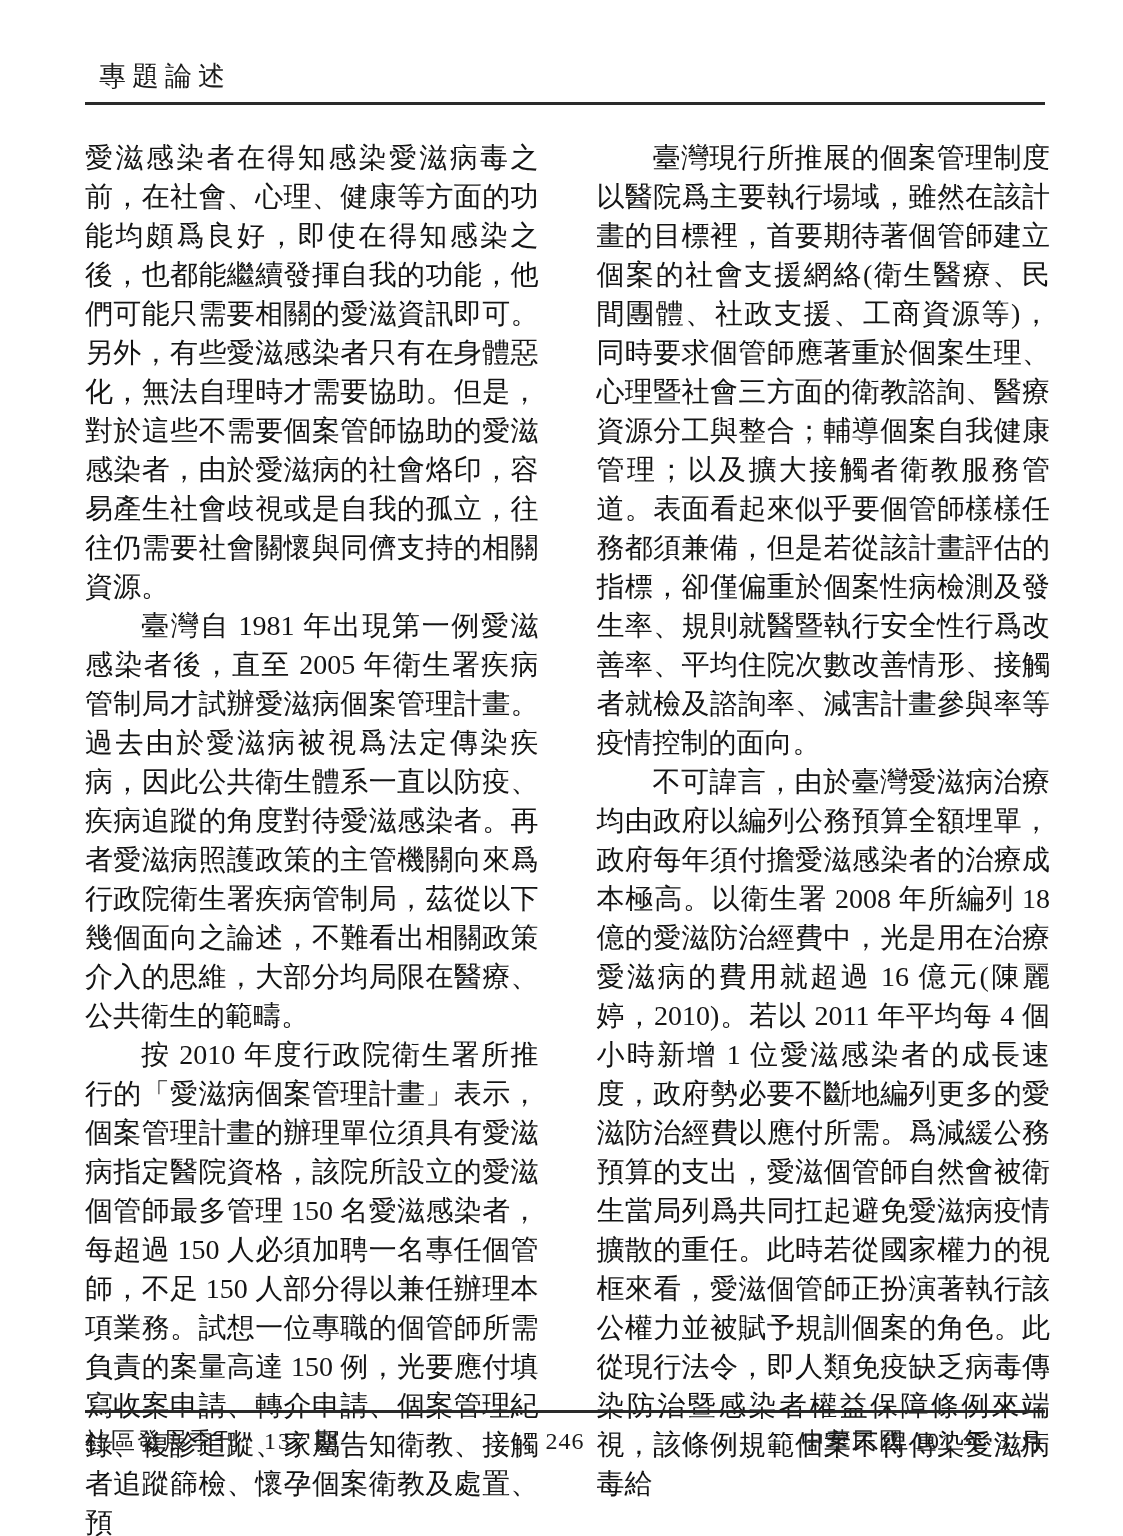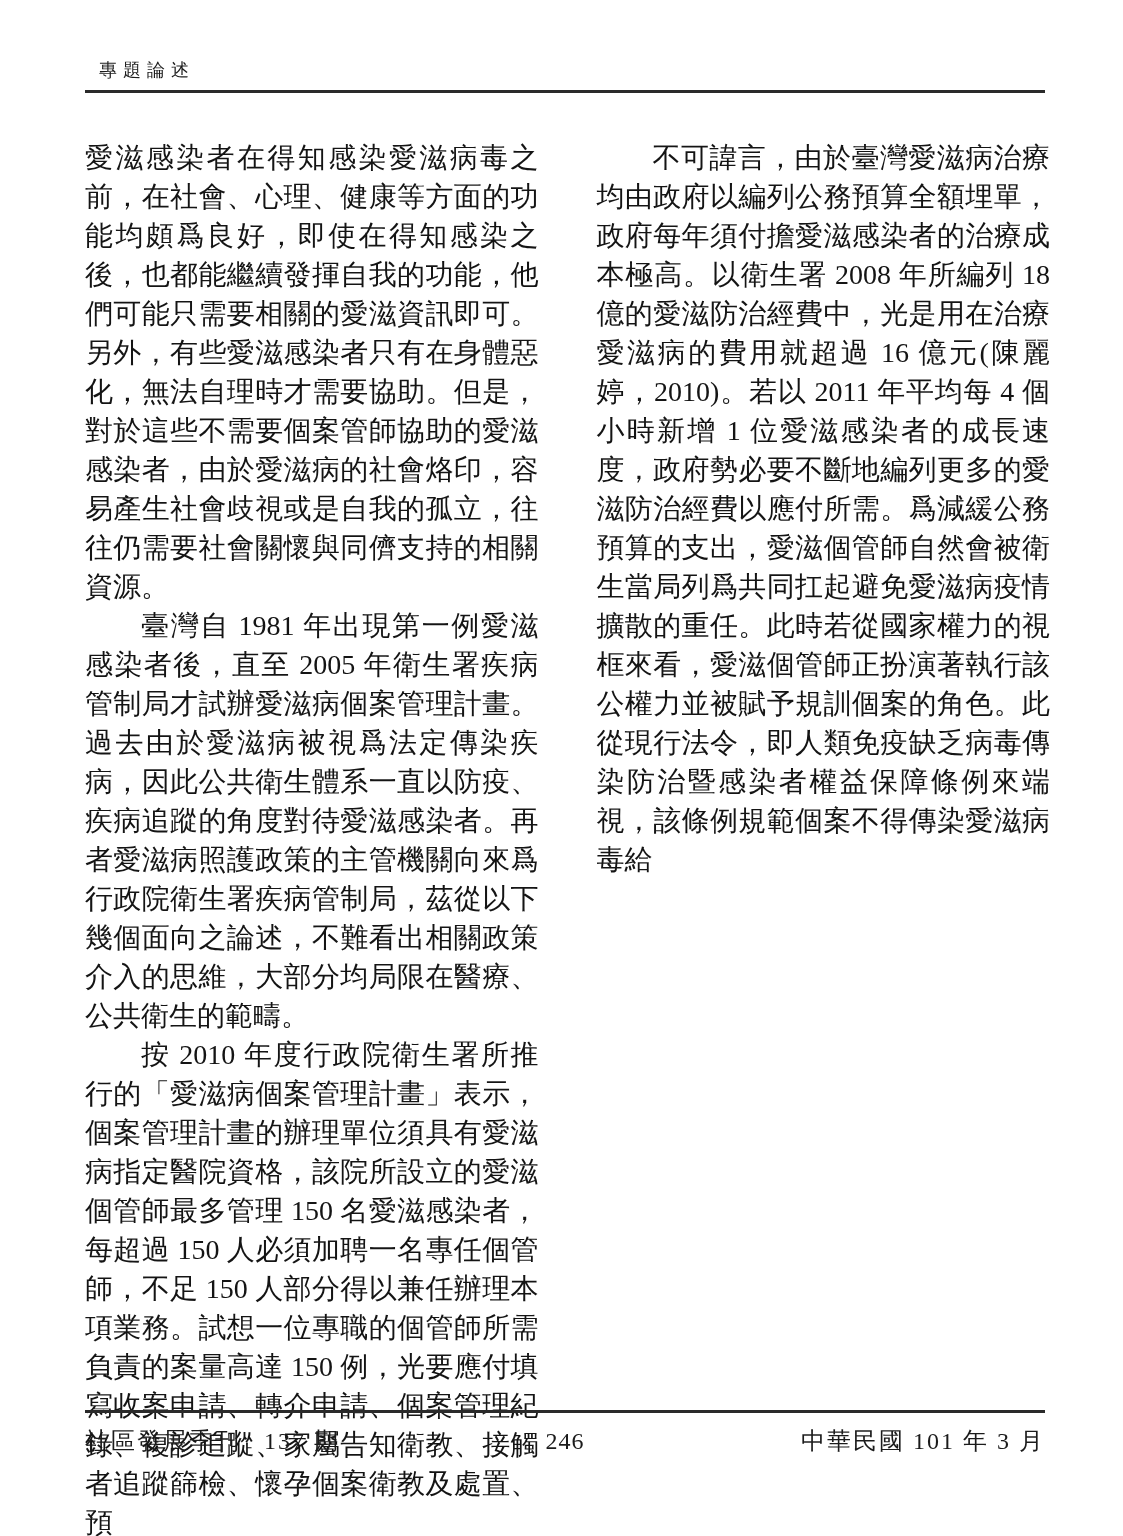--- a/index.html
+++ b/index.html
@@ -22,21 +22,21 @@
     position: absolute;
     left: 85px;
     right: 78px;
     top: 58px;
     border-bottom: 3px solid #2a2a2a;
     padding-bottom: 8px;
   }
   .running-header .section-label {
     display: inline-block;
     margin-left: 14px;
-    font-size: 18px;
+    font-size: 27px;
     letter-spacing: 6px;
     color: #1b1b1b;
   }
 
   
   .body-area {
     position: absolute;
     top: 138px;
     left: 85px;
     right: 73px;
@@ -117,20 +117,21 @@
       <p class="para">愛滋感染者在得知感染愛滋病毒之前，在社會、心理、健康等方面的功能均頗爲良好，即使在得知感染之後，也都能繼續發揮自我的功能，他們可能只需要相關的愛滋資訊即可。另外，有些愛滋感染者只有在身體惡化，無法自理時才需要協助。但是，對於這些不需要個案管師協助的愛滋感染者，由於愛滋病的社會烙印，容易產生社會歧視或是自我的孤立，往往仍需要社會關懷與同儕支持的相關資源。</p>
 
 
       <p class="para indent">臺灣自 1981 年出現第一例愛滋感染者後，直至 2005 年衛生署疾病管制局才試辦愛滋病個案管理計畫。過去由於愛滋病被視爲法定傳染疾病，因此公共衛生體系一直以防疫、疾病追蹤的角度對待愛滋感染者。再者愛滋病照護政策的主管機關向來爲行政院衛生署疾病管制局，茲從以下幾個面向之論述，不難看出相關政策介入的思維，大部分均局限在醫療、公共衛生的範疇。</p>
 
       <p class="para indent">按 2010 年度行政院衛生署所推行的「愛滋病個案管理計畫」表示，個案管理計畫的辦理單位須具有愛滋病指定醫院資格，該院所設立的愛滋個管師最多管理 150 名愛滋感染者，每超過 150 人必須加聘一名專任個管師，不足 150 人部分得以兼任辦理本項業務。試想一位專職的個管師所需負責的案量高達 150 例，光要應付填寫收案申請、轉介申請、個案管理紀錄、複診追蹤、家屬告知衛教、接觸者追蹤篩檢、懷孕個案衛教及處置、預</p>
     </div>
 
     <div class="col">
 
+      <p class="para indent">臺灣現行所推展的個案管理制度以醫院爲主要執行場域，雖然在該計畫的目標裡，首要期待著個管師建立個案的社會支援網絡(衛生醫療、民間團體、社政支援、工商資源等)，同時要求個管師應著重於個案生理、心理暨社會三方面的衛教諮詢、醫療資源分工與整合；輔導個案自我健康管理；以及擴大接觸者衛教服務管道。表面看起來似乎要個管師樣樣任務都須兼備，但是若從該計畫評估的指標，卻僅偏重於個案性病檢測及發生率、規則就醫暨執行安全性行爲改善率、平均住院次數改善情形、接觸者就檢及諮詢率、減害計畫參與率等疫情控制的面向。</p>
 
       <p class="para indent">不可諱言，由於臺灣愛滋病治療均由政府以編列公務預算全額埋單，政府每年須付擔愛滋感染者的治療成本極高。以衛生署 2008 年所編列 18 億的愛滋防治經費中，光是用在治療愛滋病的費用就超過 16 億元(陳麗婷，2010)。若以 2011 年平均每 4 個小時新增 1 位愛滋感染者的成長速度，政府勢必要不斷地編列更多的愛滋防治經費以應付所需。爲減緩公務預算的支出，愛滋個管師自然會被衛生當局列爲共同扛起避免愛滋病疫情擴散的重任。此時若從國家權力的視框來看，愛滋個管師正扮演著執行該公權力並被賦予規訓個案的角色。此從現行法令，即人類免疫缺乏病毒傳染防治暨感染者權益保障條例來端視，該條例規範個案不得傳染愛滋病毒給</p>
     </div>
 
   </div>
 
   <div class="page-footer">
     <div class="footer-left">
       <span>社區發展季刊</span>
       <span>137 期</span>

